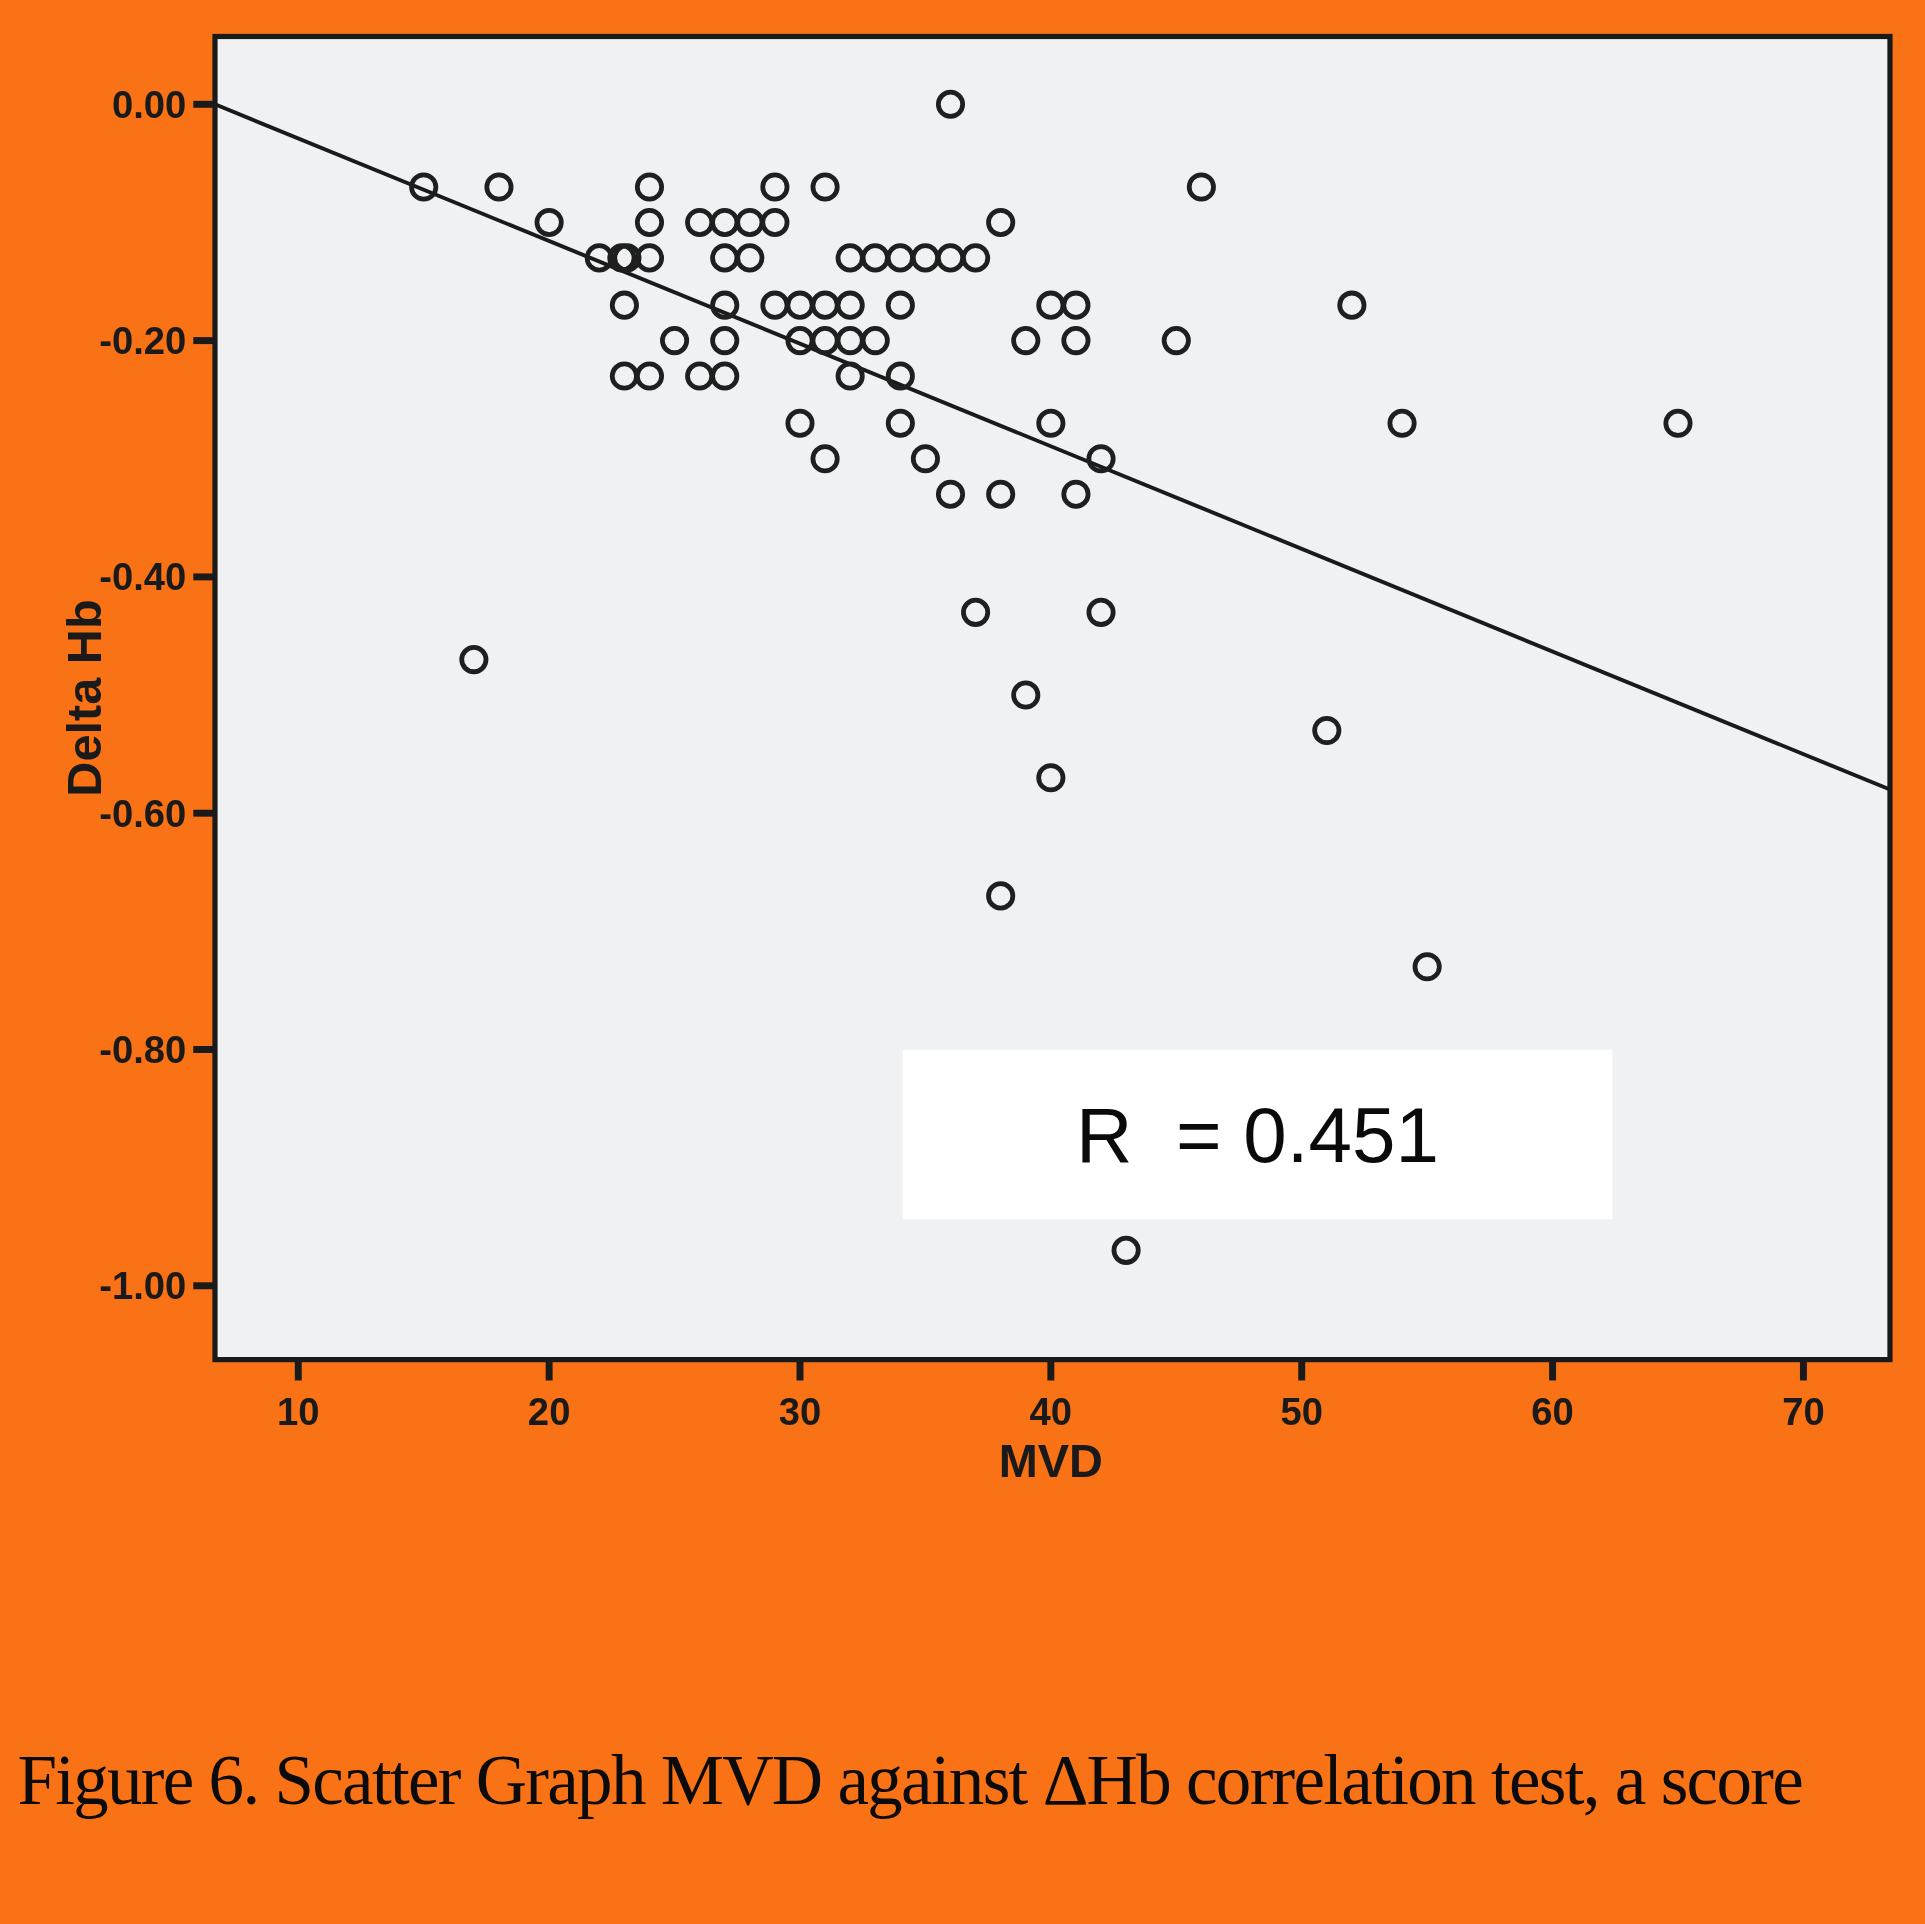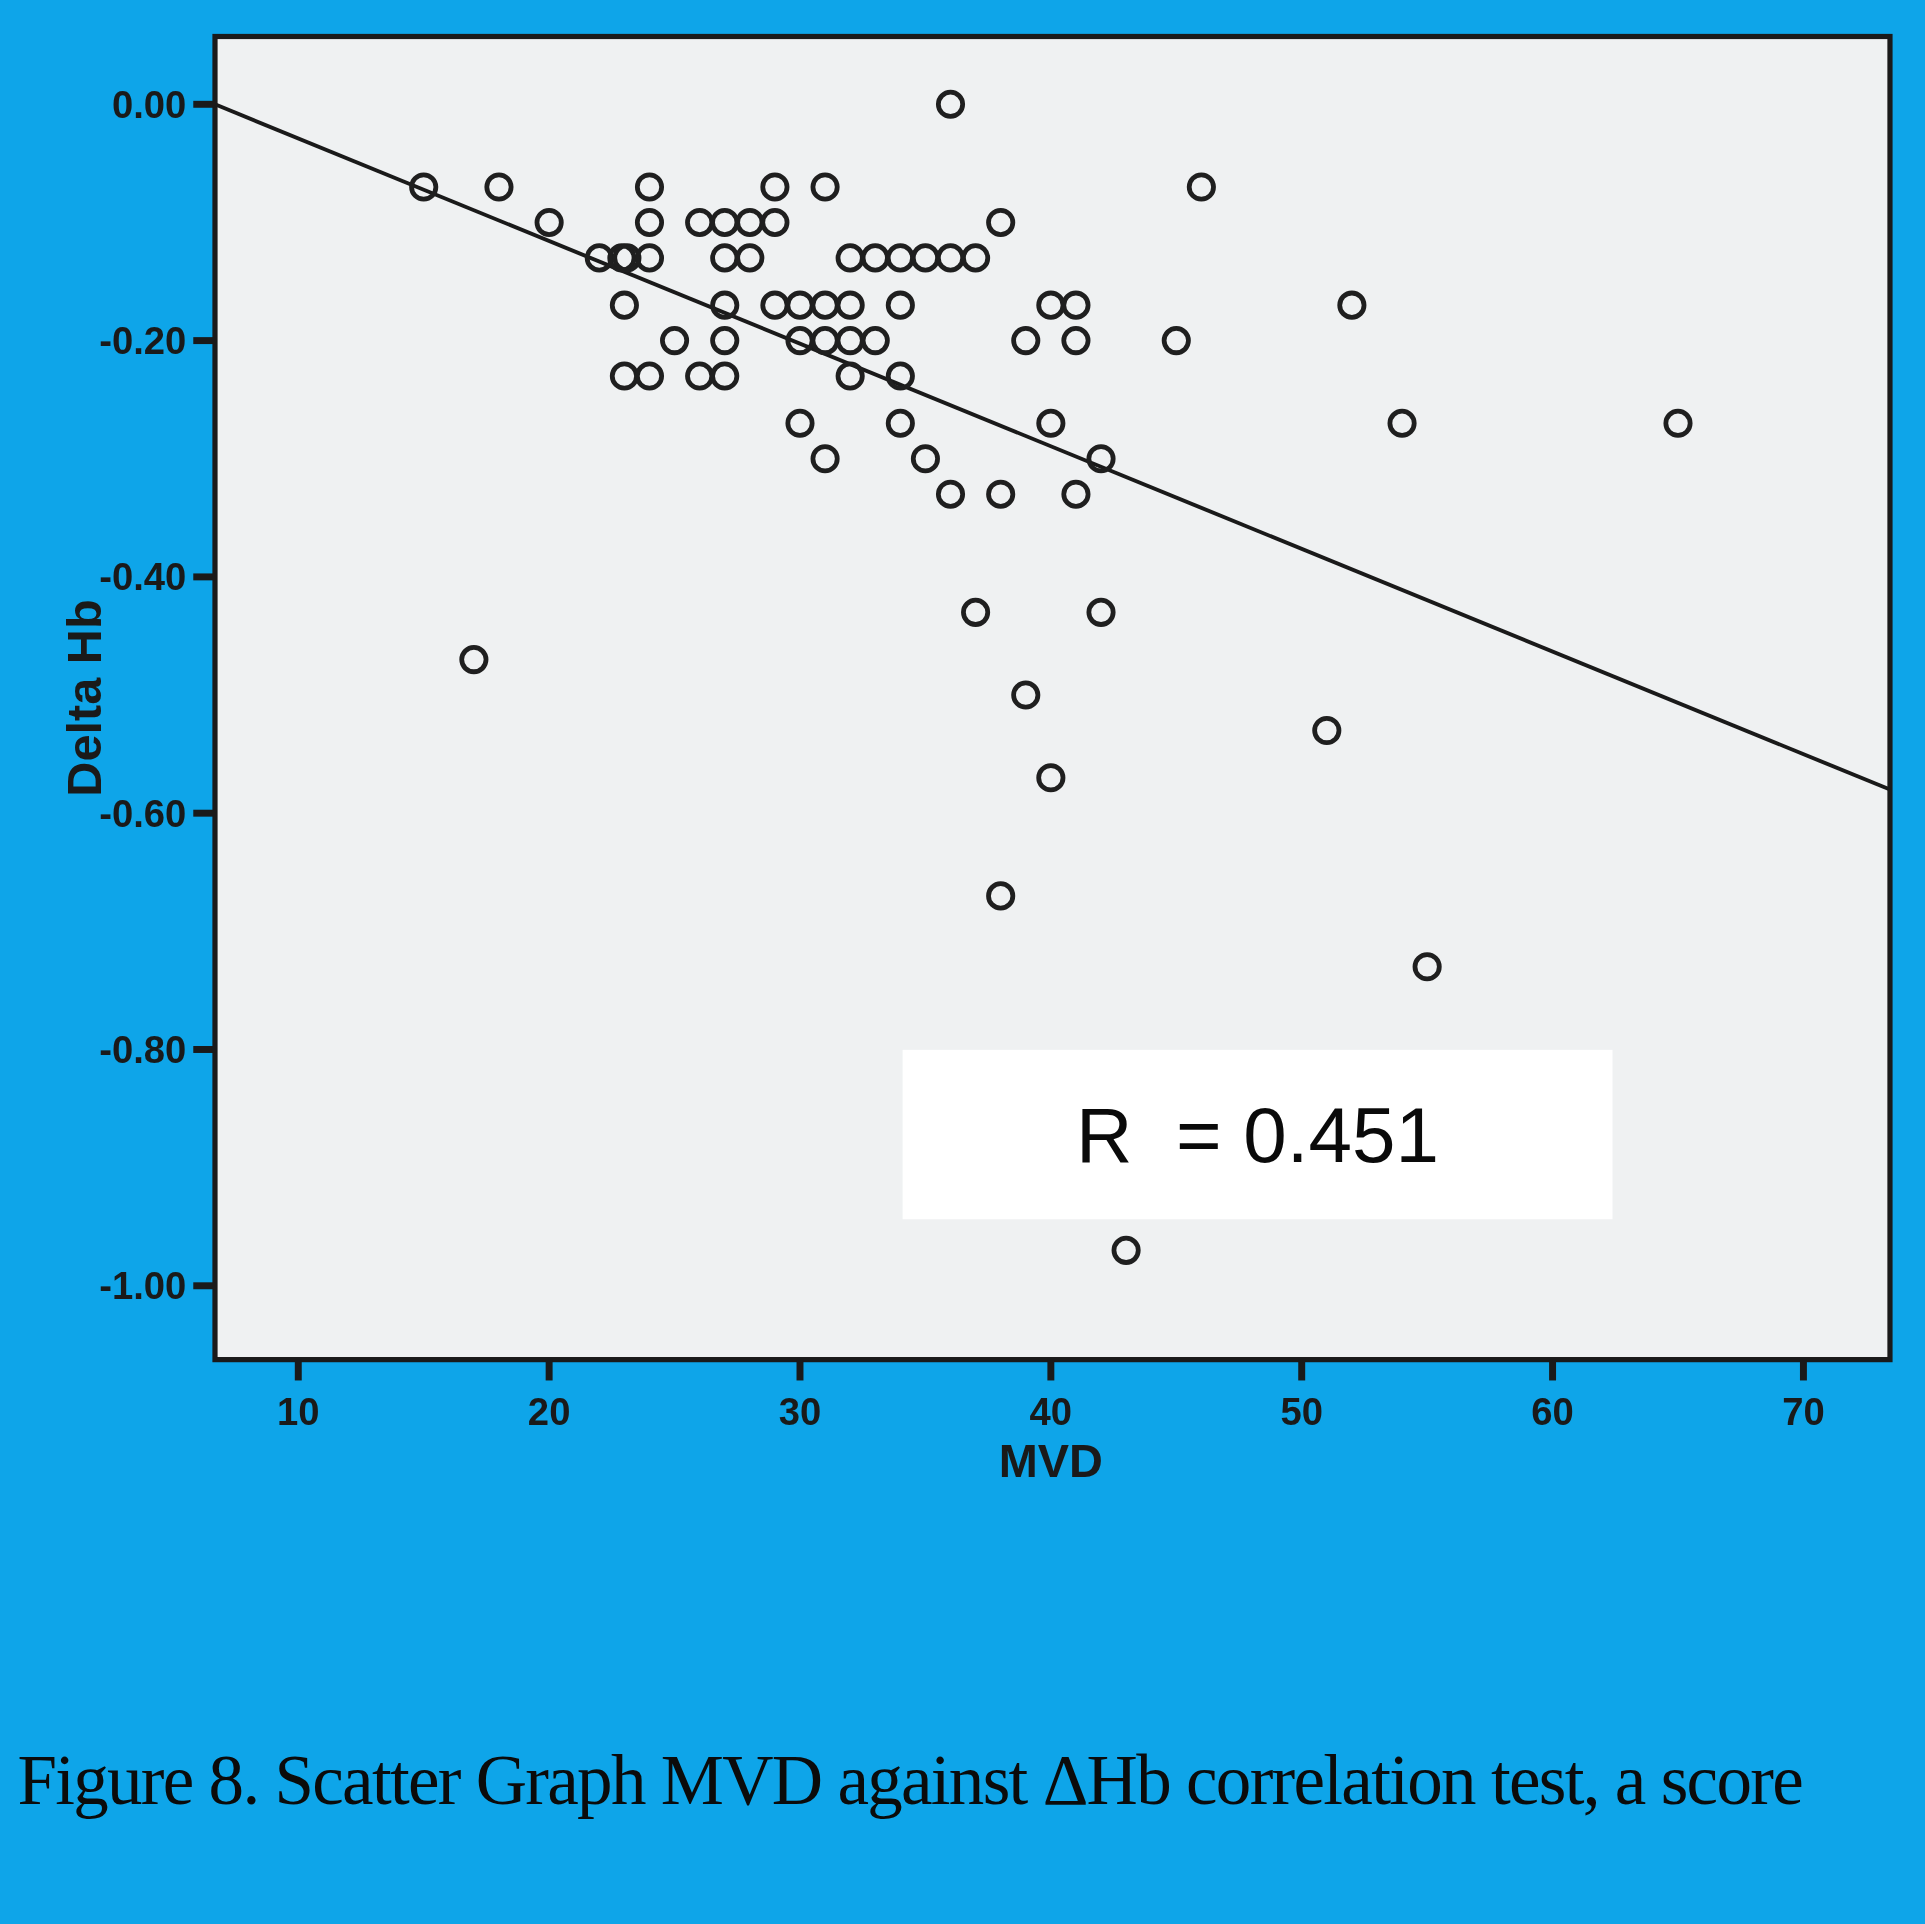--- a/index.html
+++ b/index.html
@@ -1,16 +1,16 @@
 <!DOCTYPE html>
 <html style="font-size:14px"><head>
 <meta charset="utf-8">
 <style>
   html,body{margin:0;padding:0;background:#ffffff;}
-  .page{position:relative;width:1926px;height:1925px;background:#0ea5e9;overflow:hidden;
+  .page{position:relative;width:1926px;height:1925px;background:#f97316;overflow:hidden;
         font-family:"Liberation Sans",sans-serif;}
   #chart-svg{position:absolute;left:0;top:0;}
   .caption{position:absolute;left:17.4px;top:1523px;width:1900px;
            font-family:"Liberation Serif",serif;font-size:71px;line-height:103px;
            letter-spacing:-1.7px;color:#0b0b0b;white-space:pre-wrap;}
   .caption div{min-height:103px;}
 </style>
 </head>
 <body>
 
@@ -114,18 +114,18 @@
       <circle cx="1209.1231091807697" cy="895.2281453701223" r="14" fill="none" stroke="#1f1f1f" stroke-width="5.5"></circle>
       <circle cx="1151.3726224352254" cy="1031.2224305741586" r="14" fill="none" stroke="#1f1f1f" stroke-width="5.5"></circle>
       <circle cx="1642.2517597723527" cy="1112.8190016965802" r="14" fill="none" stroke="#1f1f1f" stroke-width="5.5"></circle>
       <circle cx="1295.7488392990863" cy="1439.2052861862664" r="14" fill="none" stroke="#1f1f1f" stroke-width="5.5"></circle>
       <rect x="1038.4704208476862" y="1208.4229841950175" width="817.1693874494532" height="195.01580498258775" fill="#ffffff"></rect>
       <text x="1447.0551145724128" y="1305.9308866863114" text-anchor="middle" dy="0.35em" font-size="90" fill="#0a0a0a" font-family="&quot;Liberation Sans&quot;,sans-serif">R&nbsp;&nbsp;=&nbsp;0.451</text>
       <text x="1209.1231091807697" y="1700" text-anchor="middle" font-size="54" font-weight="700" fill="#1a1a1a" font-family="&quot;Liberation Sans&quot;,sans-serif">MVD</text>
       <text x="96" y="803.5" text-anchor="middle" dy="0.35em" font-size="56" font-weight="700" fill="#1a1a1a" transform="rotate(-90 96 803.5)" font-family="&quot;Liberation Sans&quot;,sans-serif">Delta Hb</text>
     </svg>
   <div class="caption">
-    <div>Figure 8. Scatter Graph MVD against ΔHb correlation test, a score</div>
+    <div>Figure 6. Scatter Graph MVD against ΔHb correlation test, a score</div>
     
     
   </div>
 </div>
 
 
 </body></html>

